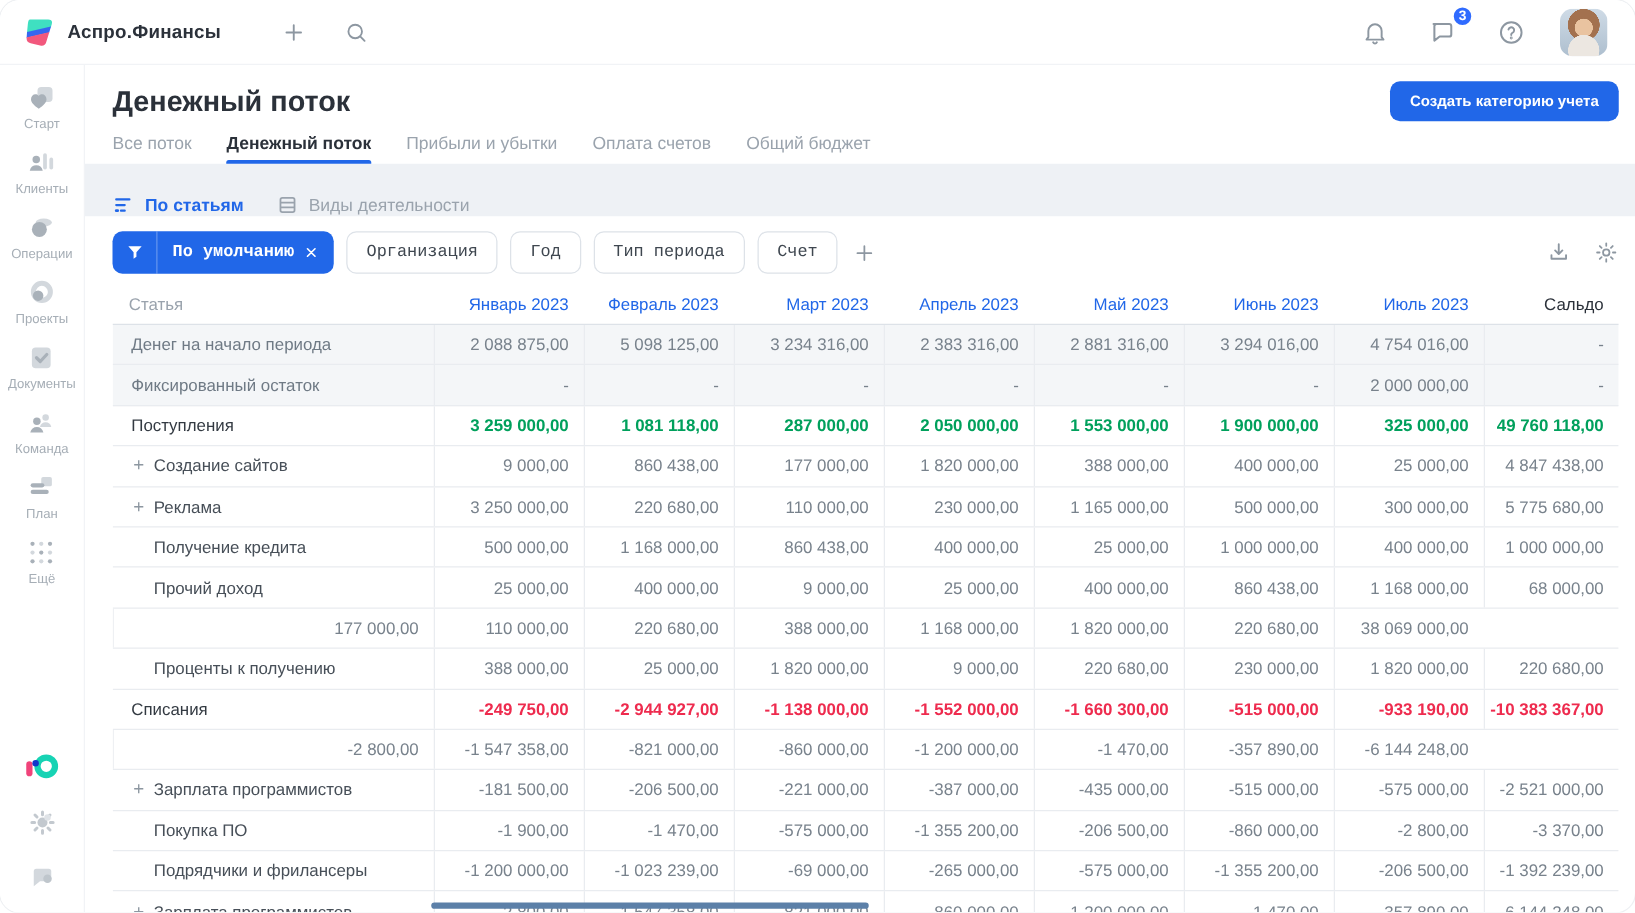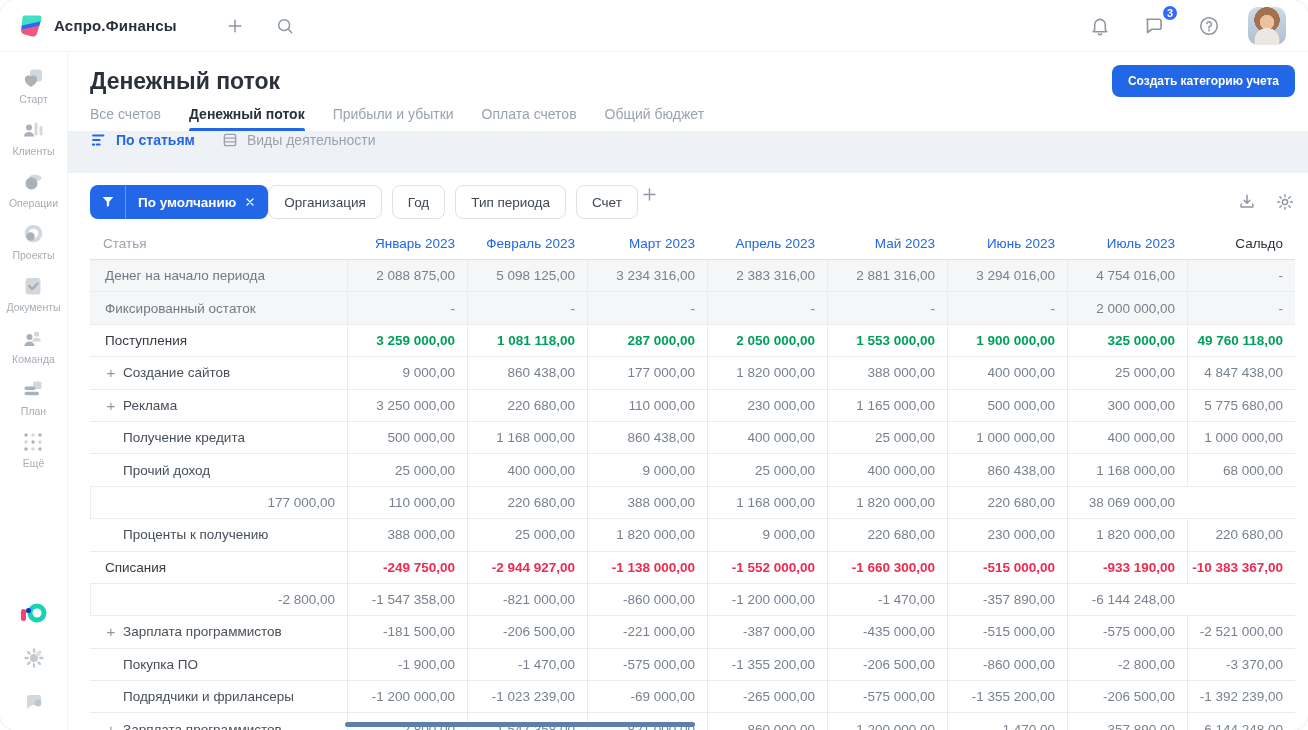--- a/index.html
+++ b/index.html
@@ -36,25 +36,25 @@
   
   .page-head{display:flex;align-items:center;justify-content:space-between;padding:13px 13px 0 22px;}
   .page-title{font-size:23px;font-weight:700;color:var(--dark);}
   .create-btn{background:var(--blue);color:#fff;border:none;border-radius:8px;height:32px;padding:0 16px;font-size:12px;font-weight:600;font-family:inherit;cursor:pointer;}
   
   .tabs{display:flex;gap:28px;padding:0 22px;margin-top:9px;}
   .tab{font-size:14px;color:var(--muted);padding-bottom:9px;position:relative;cursor:pointer;white-space:nowrap;}
   .tab.active{color:var(--dark);font-weight:700;}
   .tab.active::after{content:"";position:absolute;left:0;right:0;bottom:0;height:3px;border-radius:2px 2px 0 0;background:var(--blue);}
   
-  .band{height:42px;background:var(--band);display:flex;align-items:flex-start;gap:26px;padding-left:22px;}
+  .band{height:42px;background:var(--band);display:flex;align-items:flex-end;gap:26px;padding-left:22px;}
   .subtab{display:flex;align-items:center;gap:8px;font-size:14px;color:var(--muted);cursor:pointer;}
   .subtab.active{color:var(--blue);font-weight:600;}
   
-  .filter-row{display:flex;margin:12px 13px 9px 22px;}
+  .filter-row{display:flex;align-items:center;gap:10px;margin:12px 13px 9px 22px;font-family:Liberation Mono, monospace;}
   .pill{display:flex;align-items:center;background:var(--blue);color:#fff;border-radius:8px;height:34px;overflow:hidden;cursor:pointer;}
   .pill .funnel-seg{width:36px;display:flex;align-items:center;justify-content:center;border-right:1px solid rgba(255,255,255,.3);align-self:stretch;}
   .pill .pill-label{font-size:13.5px;font-weight:600;padding:0 8px 0 12px;}
   .pill .pill-x{padding:0 12px 0 0;font-size:14px;display:flex;align-items:center;}
   .filter-btn{background:#fff;border:1px solid #dde2e8;border-radius:8px;height:34px;padding:0 15px;font-size:13.5px;color:#3f4750;font-family:inherit;cursor:pointer;}
   .add-filter{background:none;border:none;cursor:pointer;display:flex;margin-left:2px;}
   .fr-right{margin-left:auto;display:flex;align-items:center;gap:18px;}
   .fr-icon{background:none;border:none;cursor:pointer;display:flex;}
   
   .table{margin:0 13px 0 22px;flex:1;display:flex;flex-direction:column;overflow:hidden;}
@@ -246,21 +246,21 @@
       </div>
     </nav>
 
     <main>
       <div class="page-head">
         <h1 class="page-title">Денежный поток</h1>
         <button class="create-btn">Создать категорию учета</button>
       </div>
 
       <div class="tabs" id="tabs">
-          <div class="tab">Все счетов</div>
+          <div class="tab">Все поток</div>
           <div class="tab active">Денежный поток</div>
           <div class="tab">Прибыли и убытки</div>
           <div class="tab">Оплата счетов</div>
           <div class="tab">Общий бюджет</div>
         </div>
 
       <div class="band">
         <div id="subtabs" style="display:flex;gap:26px;">
             <div class="subtab active">
               <span>

